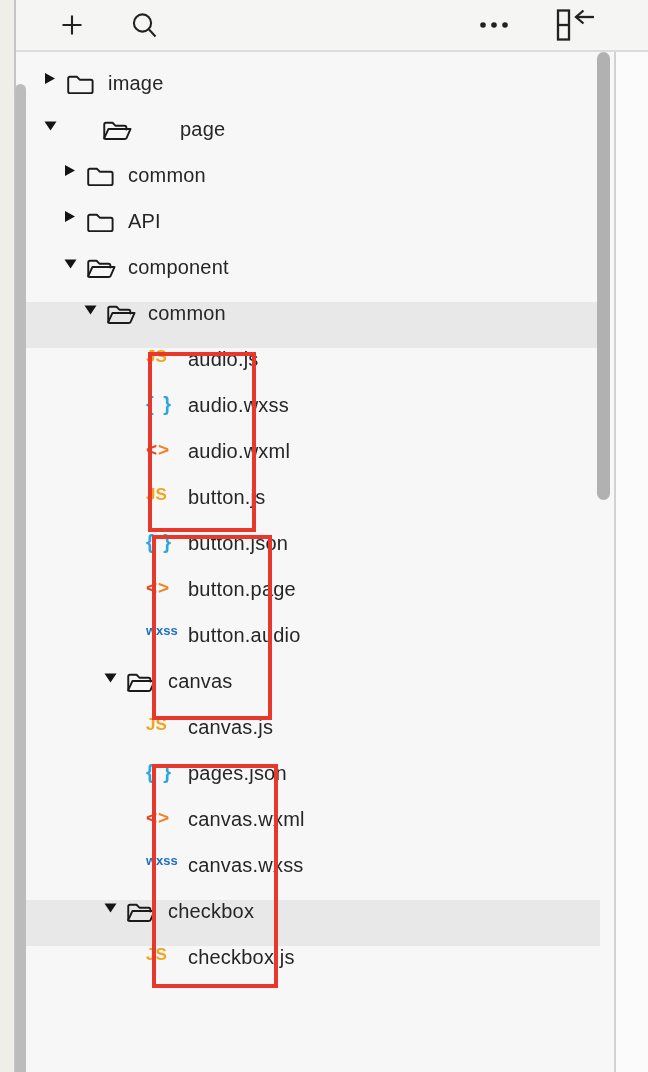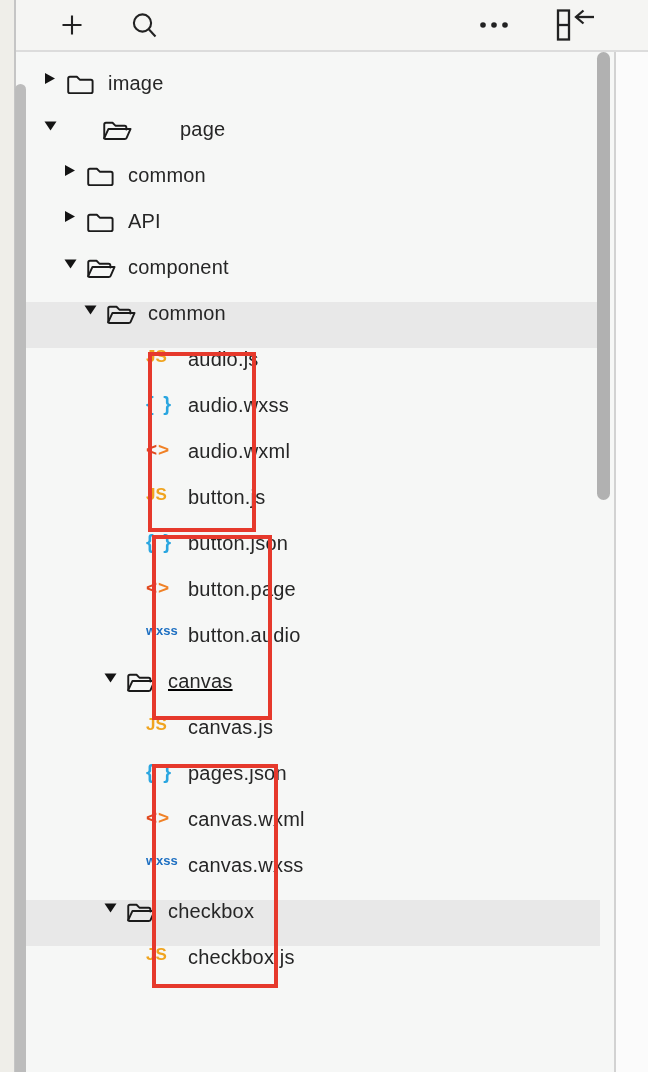--- a/index.html
+++ b/index.html
@@ -222,21 +222,21 @@
         </span>
         <span class="label">button.page</span>
       </div>
       <div class="row" style="padding-left: 106px;">
         <span class="arrowbox"></span>
         <span class="iconbox">
           <span class="ficon wxss" style="color: rgb(29, 111, 194);">wxss</span>
         </span>
         <span class="label">button.audio</span>
       </div>
-      <div class="row" style="padding-left: 86px; text-decoration: underline;">
+      <div class="row" style="padding-left: 86px;">
         <span class="arrowbox">
           <svg width="13" height="13" viewBox="0 0 13 13">
             <polygon points="0.5,3.5 12.5,3.5 6.5,12.5" fill="#141414"></polygon>
           </svg>
         </span>
         <span class="iconbox">
           <svg width="31" height="24" viewBox="0 0 32 25">
             <path d="M2.2 21 V6.8 q0 -1.8 1.8 -1.8 h6.8 l3 3 h9.6 q1.8 0 1.8 1.8 v2.2" stroke="#1b1b1b" stroke-width="2" fill="none" stroke-linejoin="round" stroke-linecap="round"></path>
             <path d="M2.2 21 l4.4 -9.6 h23 l-4.1 9.2 q-0.5 1.2 -1.9 1.2 H3.4 q-1.4 0 -1.2 -0.8 z" stroke="#1b1b1b" stroke-width="2" fill="none" stroke-linejoin="round" stroke-linecap="round"></path>
           </svg>

